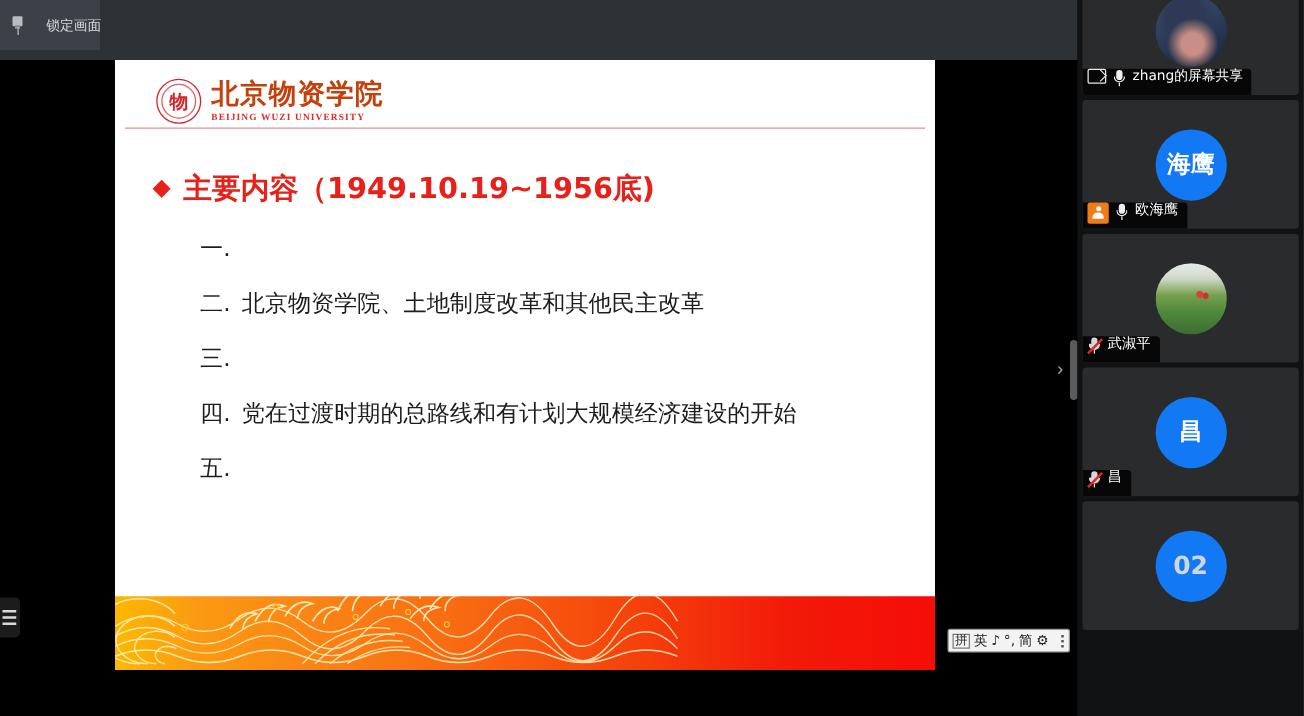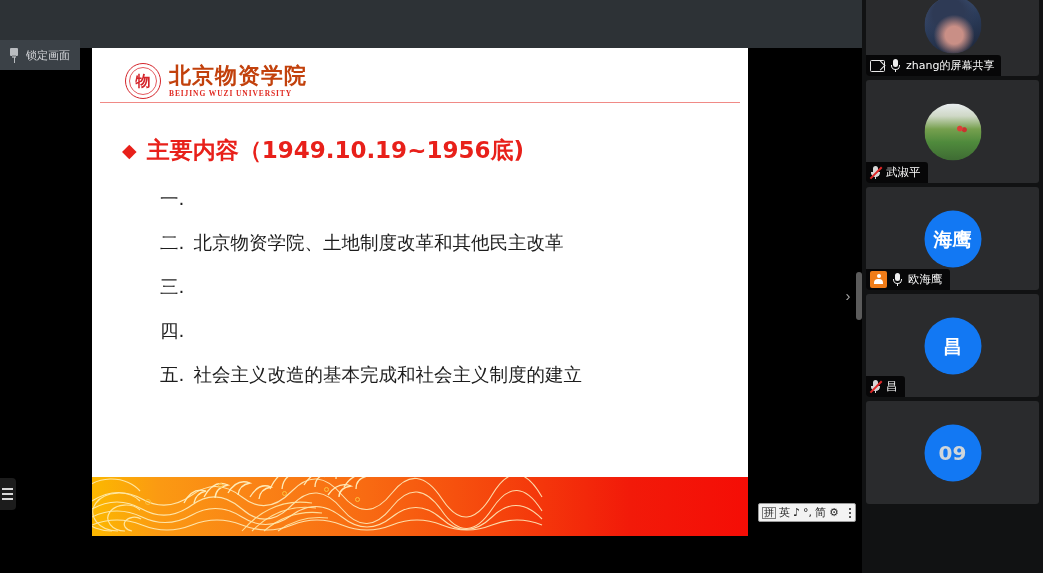--- a/index.html
+++ b/index.html
@@ -9,23 +9,23 @@
     font-family:"Liberation Sans","DejaVu Sans",sans-serif;
     position:relative;
   }
 
   
   #toolbar{
     position:absolute; left:0; top:0; width:862px; height:48px;
     background:#2d3236;
   }
   #lock-btn{
-    position:absolute; left:0; top:0; width:80px; height:30px;
-    background:#3b4147; display:flex; align-items:center; gap:6px;
-    padding:0 8px; cursor:pointer;margin-top:40px;
+    position:absolute; left:0; top:0; width:80px; height:40px;
+    background:#3b4147; display:flex; align-items:center; gap:17px;
+    padding:0 8px; cursor:pointer;
   }
   #lock-btn .label{ color:#d8dade; font-size:11px; white-space:nowrap; }
   .pin-icon{ width:12px; height:16px; position:relative; flex:0 0 12px; }
   .pin-icon .head{
     position:absolute; left:2px; top:1px; width:8px; height:8px;
     background:#b9bcc0; border-radius:1px;
   }
   .pin-icon .neck{
     position:absolute; left:4px; top:8px; width:4px; height:3px; background:#8e9296;
   }
@@ -176,21 +176,21 @@
   }
   .ph-sketch{
     width:100%; height:100%;
     background:
       radial-gradient(ellipse at 52% 36%, #3b3128 0 22%, rgba(59,49,40,0) 38%),
       linear-gradient(175deg,#efe6dc 0%,#e6d9c9 55%,#d9c8b4 100%);
   }
   .tile-label{
     position:absolute; left:0; bottom:0; height:21px;
     background:rgba(0,0,0,0.82);
-    display:flex; align-items:center; gap:5px; padding:0 7px 0 4px;
+    display:flex; align-items:flex-start; gap:5px; padding:0 7px 0 4px;
     border-radius:0 3px 0 0;
   }
   .tile-label .name{
     color:#fff; font-size:11.5px; white-space:nowrap; line-height:1;
     font-family:"DejaVu Sans",sans-serif;
   }
   .tile-label .name.latin{ font-size:11px; }
   
   .share-icon{ width:15px; height:12px; position:relative; flex:0 0 15px; }
   .share-icon .scr{
@@ -285,24 +285,24 @@
       </div>
       <div class="slide-item">
         <span class="num">二.</span>
         <span>北京物资学院、土地制度改革和其他民主改革</span>
       </div>
       <div class="slide-item">
         <span class="num">三.</span>
       </div>
       <div class="slide-item">
         <span class="num">四.</span>
+        <span>党在过渡时期的总路线和有计划大规模经济建设的开始</span>
       </div>
       <div class="slide-item">
         <span class="num">五.</span>
-        <span>社会主义改造的基本完成和社会主义制度的建立</span>
       </div>
     </div>
 
   <div id="wave-band">
     <svg id="wave-art" viewBox="0 0 470 105" preserveAspectRatio="none">
       <g fill="none" stroke="#fff3c4" stroke-width="1.1" opacity="0.85">
         <path d="M0 70 q25 -16 50 -2 t50 -4 t50 2 t50 -6 t50 4 t50 -2 t50 6 t50 -4 t50 2"></path>
         <path d="M0 78 q25 -14 50 0 t50 -4 t50 4 t50 -4 t50 4 t50 -2 t50 4 t50 -2 t50 2"></path>
         <path d="M0 86 q25 -12 50 0 t50 -2 t50 2 t50 -2 t50 2 t50 0 t50 2 t50 -2 t50 2"></path>
         <path d="M0 94 q25 -10 50 0 t50 0 t50 0 t50 0 t50 0 t50 0 t50 0 t50 0 t50 0"></path>
@@ -370,61 +370,61 @@
         </span>
         <span class="mic-icon">
           <span class="cap"></span>
           <span class="arc"></span>
           <span class="stem"></span>
         </span>
         <span class="name latin">zhang的屏幕共享</span>
       </div>
     </div>
     <div class="tile">
+      <div class="tile-avatar blue">
+        <span class="initials">海鹰</span>
+      </div>
+      <div class="tile-label">
+        <span class="host-badge">
+          <span class="person"></span>
+        </span>
+        <span class="mic-icon">
+          <span class="cap"></span>
+          <span class="arc"></span>
+          <span class="stem"></span>
+        </span>
+        <span class="name">欧海鹰</span>
+      </div>
+    </div>
+    <div class="tile">
       <div class="tile-avatar">
         <div class="ph-field"></div>
       </div>
       <div class="tile-label">
         <span class="mic-icon muted">
           <span class="cap"></span>
           <span class="arc"></span>
           <span class="stem"></span>
           <span class="slash"></span>
         </span>
         <span class="name">武淑平</span>
       </div>
     </div>
     <div class="tile">
       <div class="tile-avatar blue">
-        <span class="initials">海鹰</span>
-      </div>
-      <div class="tile-label">
-        <span class="host-badge">
-          <span class="person"></span>
-        </span>
-        <span class="mic-icon">
-          <span class="cap"></span>
-          <span class="arc"></span>
-          <span class="stem"></span>
-        </span>
-        <span class="name">欧海鹰</span>
-      </div>
-    </div>
-    <div class="tile">
-      <div class="tile-avatar blue">
         <span class="initials">昌</span>
       </div>
       <div class="tile-label">
         <span class="mic-icon muted">
           <span class="cap"></span>
           <span class="arc"></span>
           <span class="stem"></span>
           <span class="slash"></span>
         </span>
         <span class="name">昌</span>
       </div>
     </div>
     <div class="tile">
       <div class="tile-avatar blue">
-        <span class="initials num">09</span>
+        <span class="initials num">02</span>
       </div>
     </div>
   </div>
 
 </body></html>

